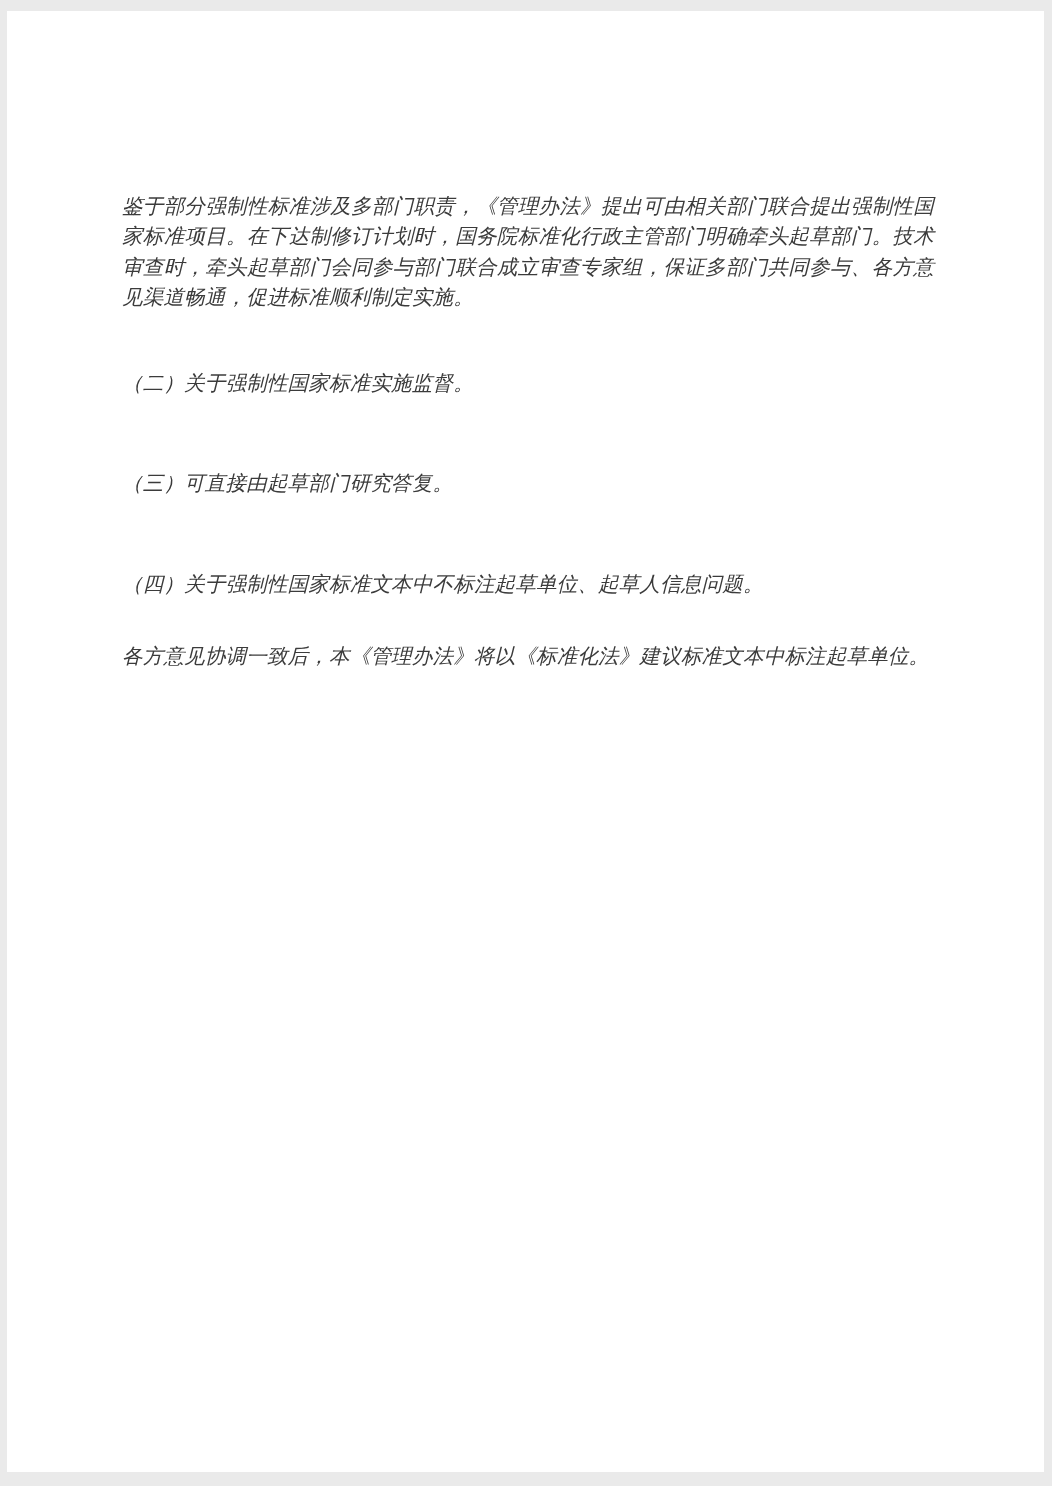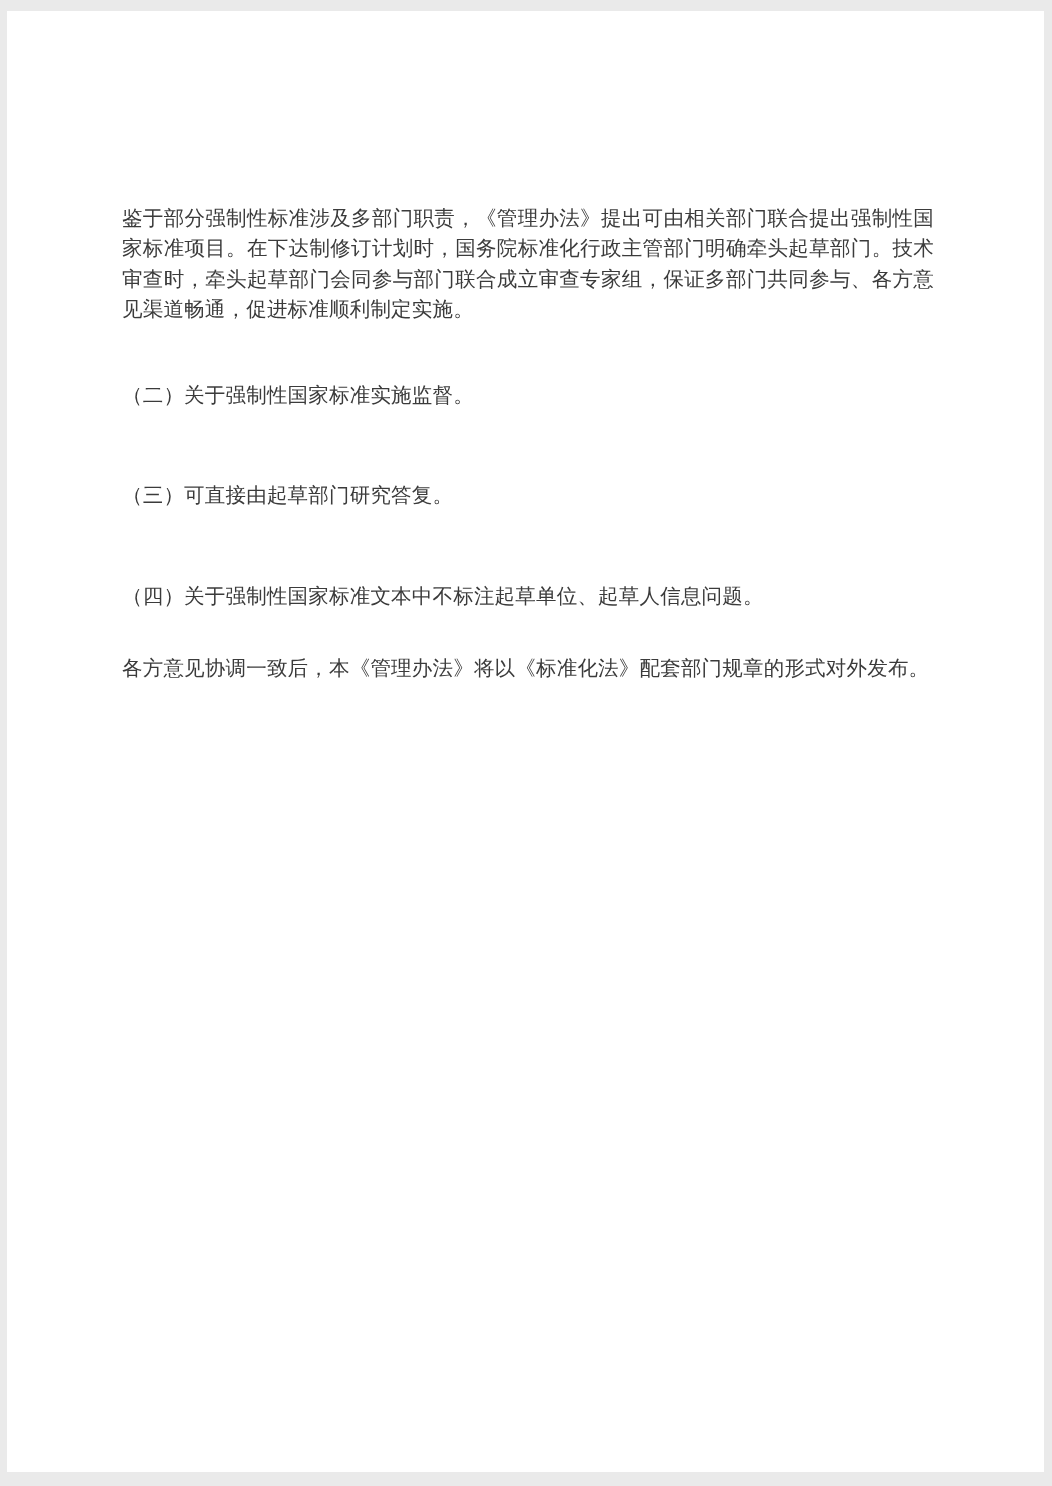--- a/index.html
+++ b/index.html
@@ -20,22 +20,23 @@
     top: 11px;
     width: 1037px;
     height: 1461px;
     background: #ffffff;
     box-sizing: border-box;
   }
 
   #document-body {
     position: absolute;
     left: 115px;
-    top: 192px;
+    top: 180px;
     width: 812px;
+    font-style: italic;
   }
 
   .para {
     margin: 0 0 0 0;
     color: #3b3b3b;
     font-size: 20.5px;
     line-height: 30.3px;
     text-align: justify;
     text-justify: inter-ideograph;
     letter-spacing: 0.2px;
@@ -79,17 +80,17 @@
 
       <div class="gap-section"></div>
 
       <p class="para heading">（四）关于强制性国家标准文本中不标注起草单位、起草人信息问题。</p>
       <div class="gap-small"></div>
 
       <div class="gap-section"></div>
 
       <div class="gap-small"></div>
 
-      <p class="para body">各方意见协调一致后，本《管理办法》将以《标准化法》配套部门规章的形式对外发布。</p>
+      <p class="para body">各方意见协调一致后，本《管理办法》将以《标准化法》建议标准文本中标注起草单位。</p>
 
     </div>
   </div>
 </div>
 
 </body></html>

